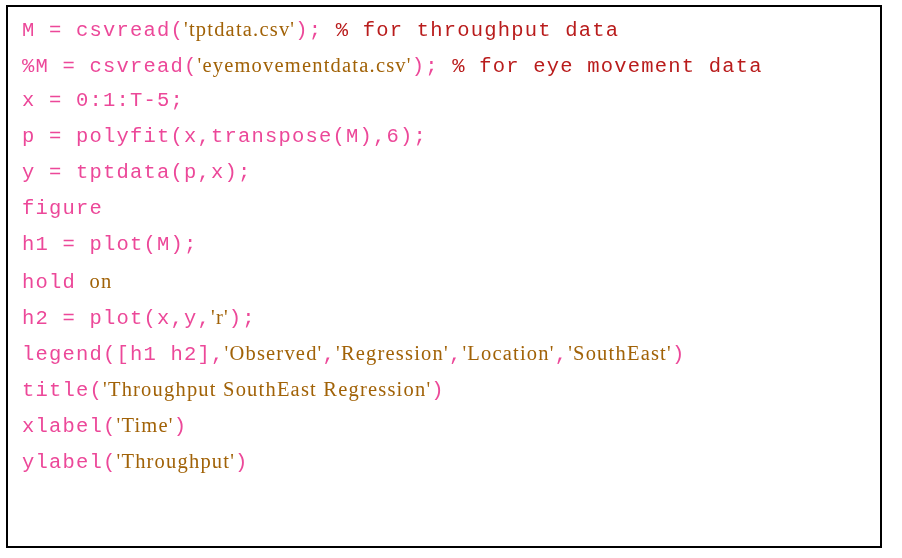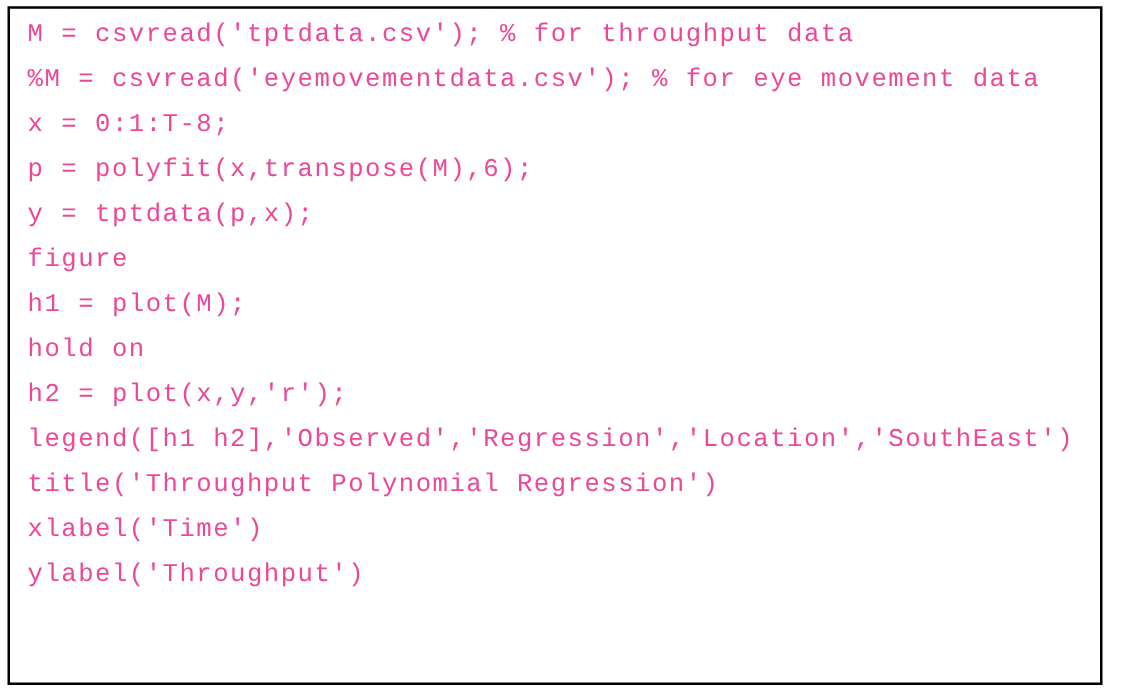--- a/index.html
+++ b/index.html
@@ -40,35 +40,35 @@
     white-space: pre;
     font-family: "Liberation Mono", "DejaVu Sans Mono", monospace;
     font-size: 20.5px;
     letter-spacing: 1.2px;
     color: #1d1d1d;
   }
   .tok {
     white-space: pre;
   }
   .tok-plain  { color: #ec4899; }
-  .tok-string { color: #ec4899; }
-  .tok-comment{ color: #ec4899; }
+  .tok-string { color: #a16207; font-family: Liberation Serif, serif; }
+  .tok-comment{ color: #b91c1c; }
 </style>
 </head>
 <body>
 
 <div id="code-frame">
   <div id="code-listing">
       <div class="code-line"><span class="tok tok-plain">M = csvread(</span><span class="tok tok-string">'tptdata.csv'</span><span class="tok tok-plain">); </span><span class="tok tok-comment">% for throughput data</span></div>
       <div class="code-line"><span class="tok tok-plain">%M = csvread(</span><span class="tok tok-string">'eyemovementdata.csv'</span><span class="tok tok-plain">); </span><span class="tok tok-comment">% for eye movement data</span></div>
-      <div class="code-line"><span class="tok tok-plain">x = 0:1:T-8;</span></div>
+      <div class="code-line"><span class="tok tok-plain">x = 0:1:T-5;</span></div>
       <div class="code-line"><span class="tok tok-plain">p = polyfit(x,transpose(M),6);</span></div>
       <div class="code-line"><span class="tok tok-plain">y = tptdata(p,x);</span></div>
       <div class="code-line"><span class="tok tok-plain">figure</span></div>
       <div class="code-line"><span class="tok tok-plain">h1 = plot(M);</span></div>
       <div class="code-line"><span class="tok tok-plain">hold </span><span class="tok tok-string">on</span></div>
       <div class="code-line"><span class="tok tok-plain">h2 = plot(x,y,</span><span class="tok tok-string">'r'</span><span class="tok tok-plain">);</span></div>
       <div class="code-line"><span class="tok tok-plain">legend([h1 h2],</span><span class="tok tok-string">'Observed'</span><span class="tok tok-plain">,</span><span class="tok tok-string">'Regression'</span><span class="tok tok-plain">,</span><span class="tok tok-string">'Location'</span><span class="tok tok-plain">,</span><span class="tok tok-string">'SouthEast'</span><span class="tok tok-plain">)</span></div>
-      <div class="code-line"><span class="tok tok-plain">title(</span><span class="tok tok-string">'Throughput Polynomial Regression'</span><span class="tok tok-plain">)</span></div>
+      <div class="code-line"><span class="tok tok-plain">title(</span><span class="tok tok-string">'Throughput SouthEast Regression'</span><span class="tok tok-plain">)</span></div>
       <div class="code-line"><span class="tok tok-plain">xlabel(</span><span class="tok tok-string">'Time'</span><span class="tok tok-plain">)</span></div>
       <div class="code-line"><span class="tok tok-plain">ylabel(</span><span class="tok tok-string">'Throughput'</span><span class="tok tok-plain">)</span></div>
     </div>
 </div>
 
 </body></html>

